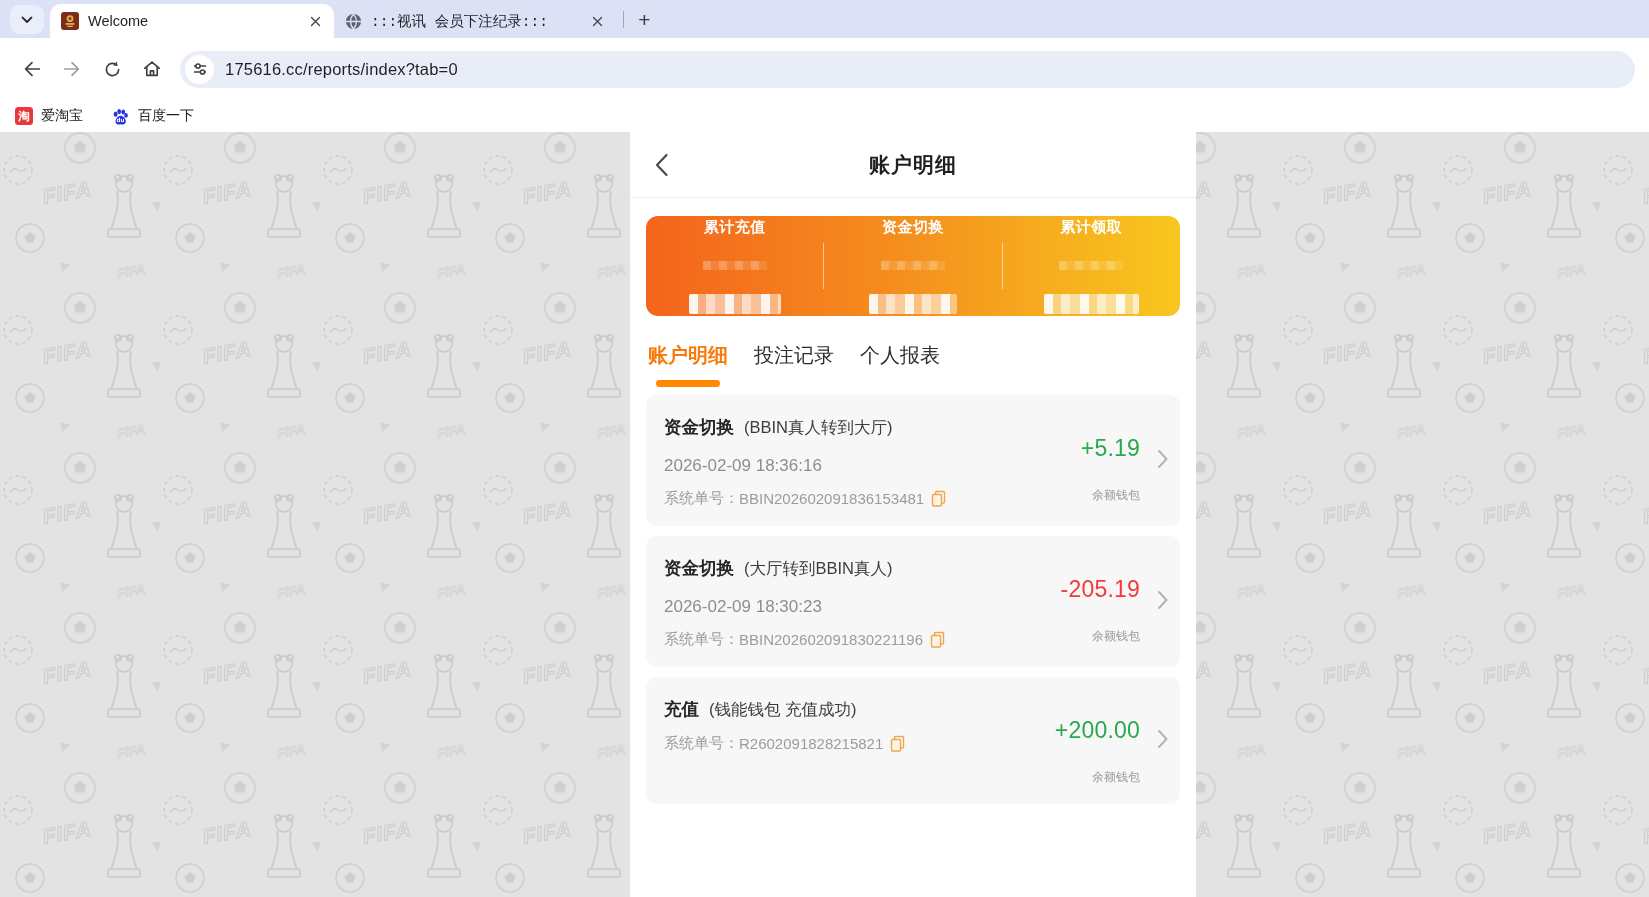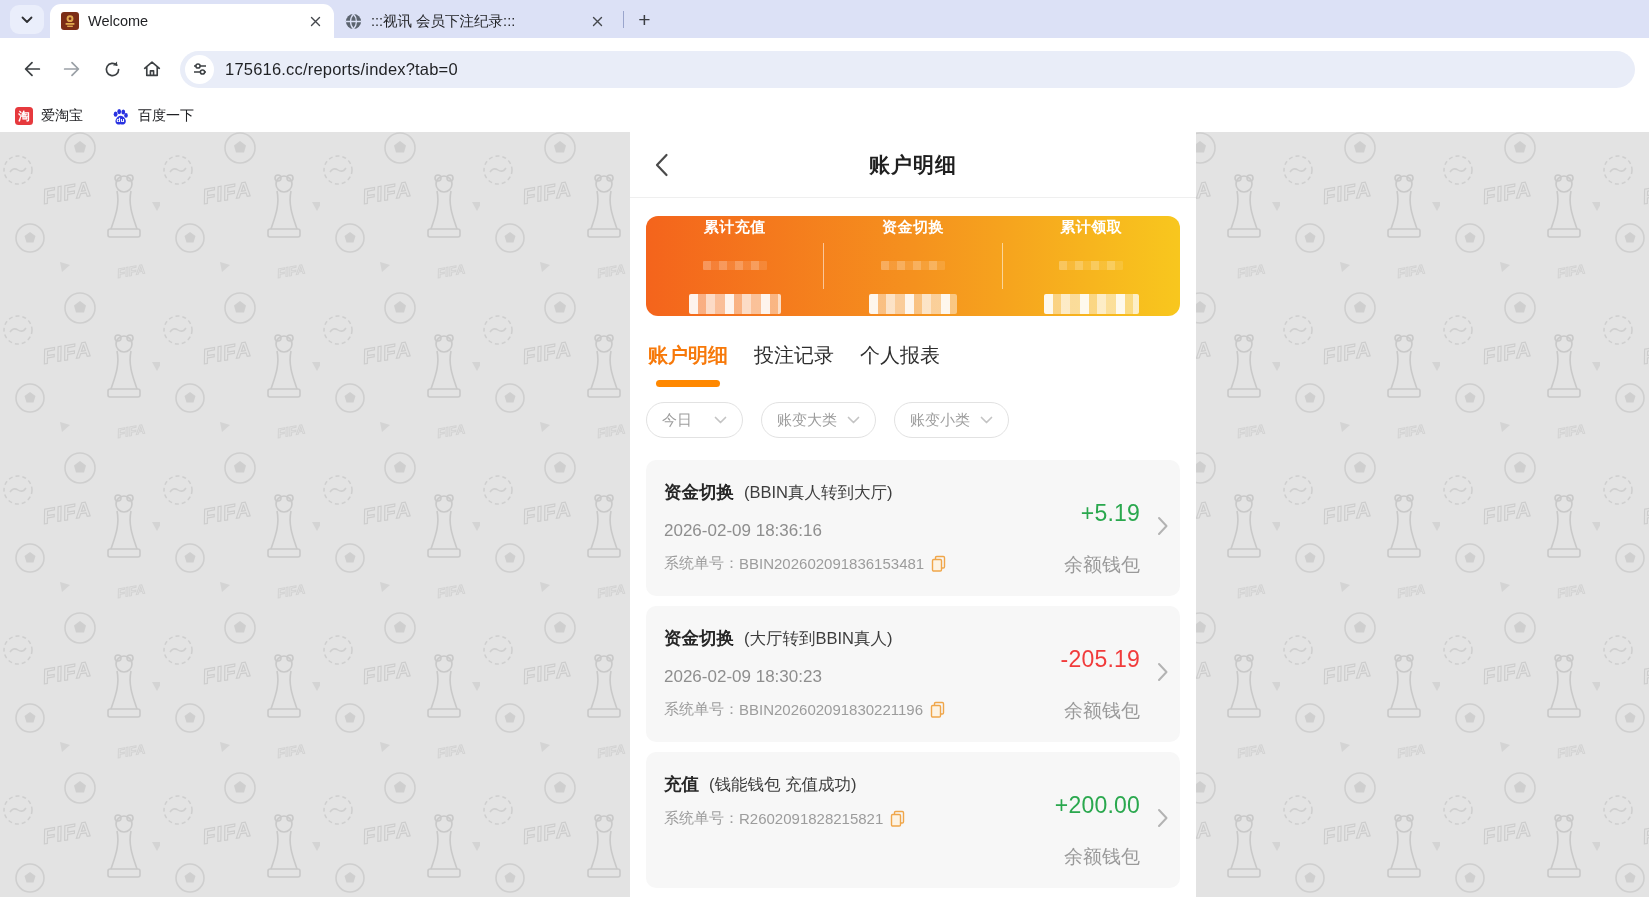--- a/index.html
+++ b/index.html
@@ -74,21 +74,21 @@
   .rec-title { font-size:17.5px; font-weight:700; color:#262626; }
   .rec-detail { font-size:16.5px; color:#3d3d3d; margin-left:10px; }
   .rec-time { font-size:17px; color:#8e8e8e; margin-top:17px; }
   .rec-order { display:flex; align-items:center; margin-top:13px; }
   .rec-order-label, .rec-order-no { font-size:15px; color:#9c9c9c; }
   .copy-btn { margin-left:7px; display:flex; align-items:center; cursor:pointer; }
   .rec-right { width:120px; display:flex; flex-direction:column; align-items:flex-end; padding-top:20px; }
   .rec-amount { font-size:23px; letter-spacing:.2px; }
   .rec-amount.pos { color:#2aa84e; }
   .rec-amount.neg { color:#f13b3b; }
-  .rec-wallet { font-size:19px; color:#9a9a9a; margin-top:25px; }
+  .rec-wallet { font-size:12px; color:#9a9a9a; margin-top:25px; }
   .row-chevron { position:absolute; right:12px; top:50%; transform:translateY(-50%); }
 </style>
 </head>
 <body>
 
 <div>
 
   <div class="tabstrip">
     <div class="caret-btn">
       <svg width="12" height="8" viewBox="0 0 12 8">
@@ -105,21 +105,21 @@
         <rect x="6.2" y="13.6" width="5.6" height="1.4" fill="#e0a84f"></rect>
       </svg>
       <span class="title">Welcome</span>
       <span class="tab-close">
         <svg width="11" height="11" viewBox="0 0 11 11">
             <path d="M1.5 1.5 9.5 9.5 M9.5 1.5 1.5 9.5" stroke="#45484d" stroke-width="1.4" stroke-linecap="round"></path>
           </svg>
       </span>
     </div>
 
-    <div class="tab" style="width:282px;">
+    <div class="tab" style="width:282px;font-family:Liberation Mono, monospace;">
       <svg width="17" height="17" viewBox="0 0 17 17">
         <circle cx="8.5" cy="8.5" r="7.6" fill="#5c646f"></circle>
         <path d="M1 8.5h15 M8.5 1a11 11 0 0 1 0 15 M8.5 1a11 11 0 0 0 0 15" fill="none" stroke="#dce1f6" stroke-width="1.3"></path>
       </svg>
       <span class="title">:::视讯 会员下注纪录:::</span>
       <span class="tab-close">
         <svg width="11" height="11" viewBox="0 0 11 11">
             <path d="M1.5 1.5 9.5 9.5 M9.5 1.5 1.5 9.5" stroke="#45484d" stroke-width="1.4" stroke-linecap="round"></path>
           </svg>
       </span>
@@ -264,40 +264,20 @@
       <div class="seg-tab">
         <span class="seg-label">投注记录</span>
         <div class="seg-bar"></div>
       </div>
       <div class="seg-tab">
         <span class="seg-label">个人报表</span>
         <div class="seg-bar"></div>
       </div>
     </div>
 
-    <div class="filters">
-      <div class="filter-pill wide">
-        <span class="filter-label">今日</span>
-        <svg width="13" height="8" viewBox="0 0 13 8">
-            <path d="M1.5 1.5 6.5 6.5 11.5 1.5" fill="none" stroke="#c4c4c4" stroke-width="1.7" stroke-linecap="round" stroke-linejoin="round"></path>
-          </svg>
-      </div>
-      <div class="filter-pill">
-        <span class="filter-label">账变大类</span>
-        <svg width="13" height="8" viewBox="0 0 13 8">
-            <path d="M1.5 1.5 6.5 6.5 11.5 1.5" fill="none" stroke="#c4c4c4" stroke-width="1.7" stroke-linecap="round" stroke-linejoin="round"></path>
-          </svg>
-      </div>
-      <div class="filter-pill">
-        <span class="filter-label">账变小类</span>
-        <svg width="13" height="8" viewBox="0 0 13 8">
-            <path d="M1.5 1.5 6.5 6.5 11.5 1.5" fill="none" stroke="#c4c4c4" stroke-width="1.7" stroke-linecap="round" stroke-linejoin="round"></path>
-          </svg>
-      </div>
-    </div>
 
     <div class="record-list">
 
       <div class="record-card">
         <div class="rec-left">
           <div class="rec-title-row">
             <span class="rec-title">资金切换</span>
             <span class="rec-detail">(BBIN真人转到大厅)</span>
           </div>
           <div class="rec-time">2026-02-09 18:36:16</div>

